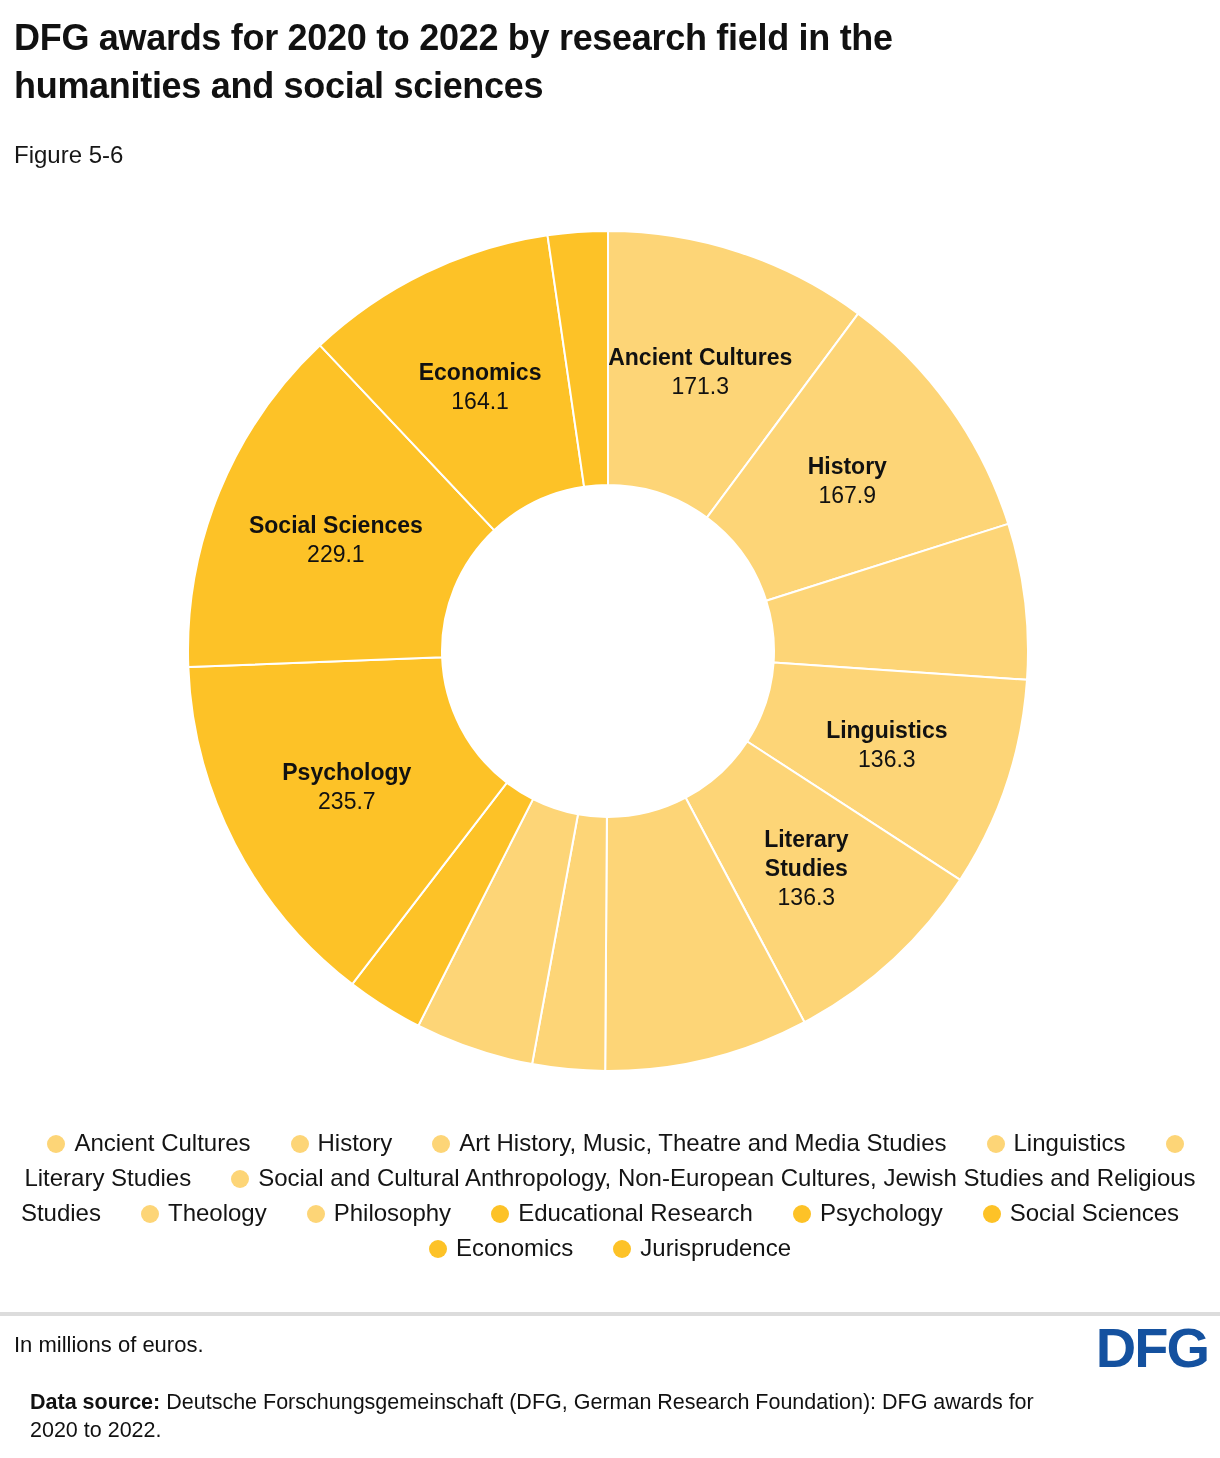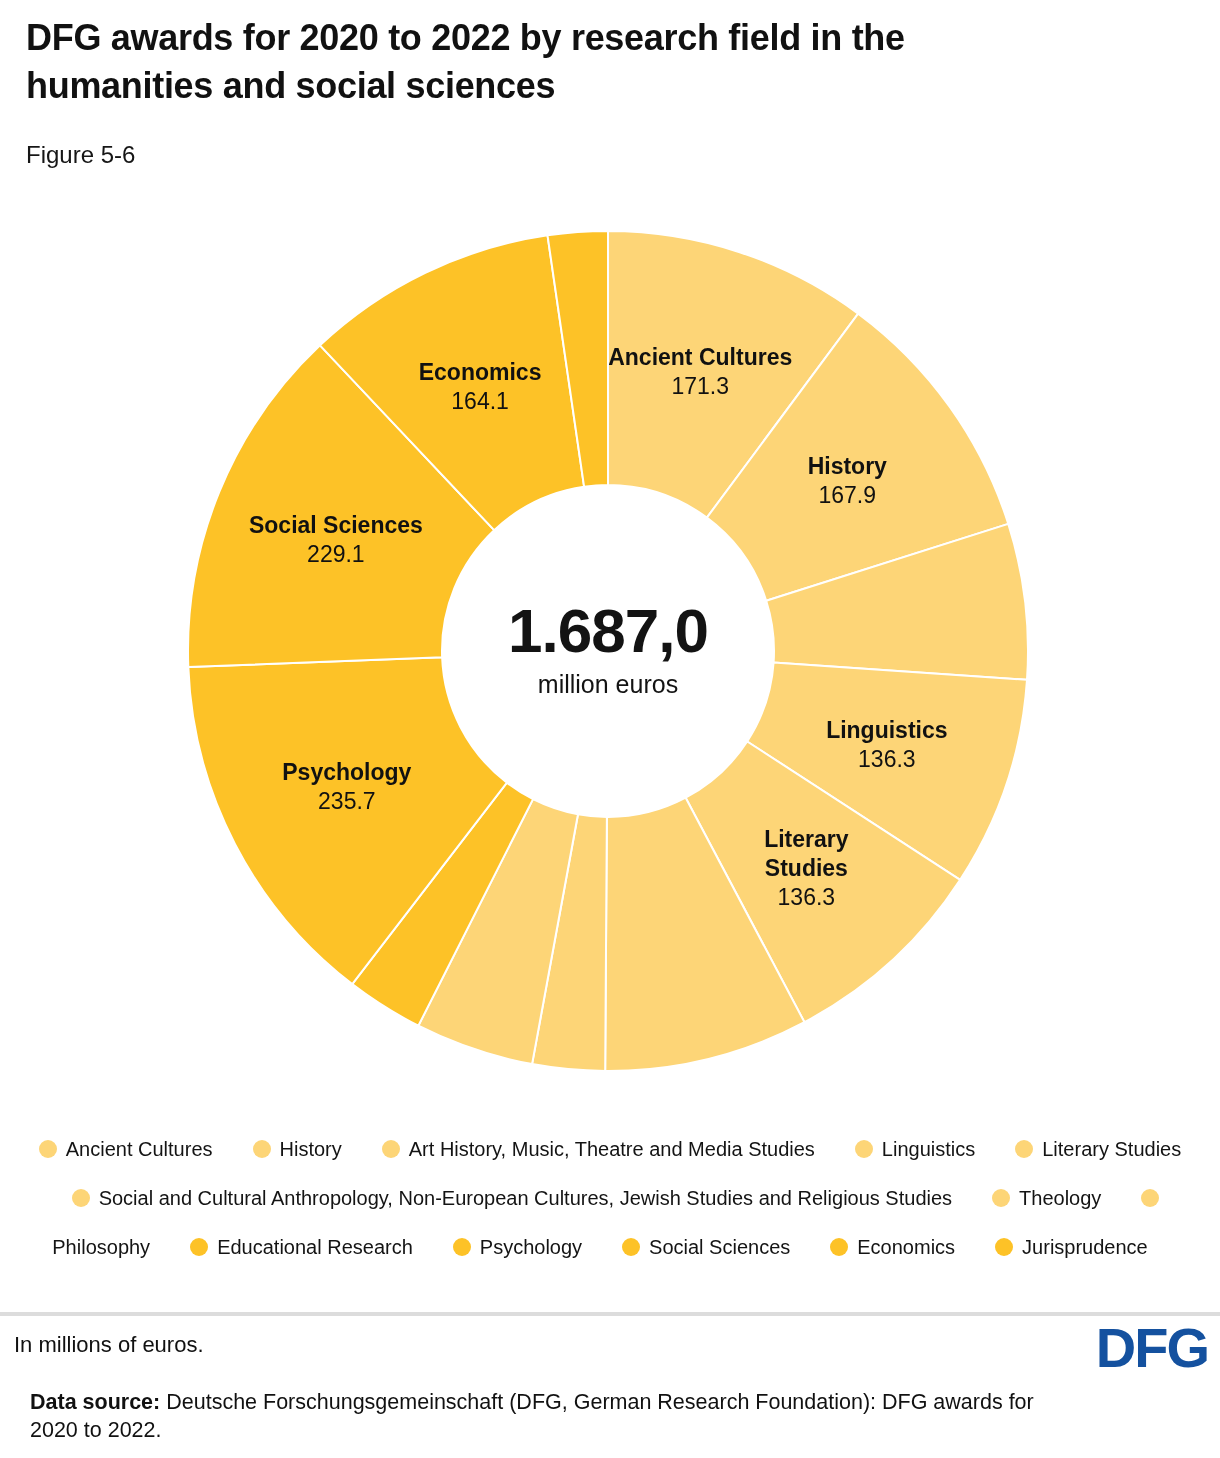--- a/index.html
+++ b/index.html
@@ -1,39 +1,39 @@
 <!DOCTYPE html>
 <html><head>
 <meta charset="utf-8">
 <style>
   html,body{margin:0;padding:0;background:#fff;}
   body{
     width:1220px;height:1458px;position:relative;overflow:hidden;
     font-family:"Liberation Sans","DejaVu Sans",sans-serif;color:#111;
     -webkit-font-smoothing:antialiased;
   }
-  .header{position:absolute;top:0;left:12px;width:1089px;}
+  .header{position:absolute;top:0;left:0;width:1089px;}
   h1{
     margin:14px 0 0 14px;font-size:36px;line-height:1.32;font-weight:700;
     max-width:1120px;letter-spacing:-0.3px;color:#111;
   }
   .figure-label{position:absolute;top:141px;left:14px;font-size:24px;font-weight:400;color:#161616;}
 
   .chart-wrap{position:absolute;top:0;left:0;width:1024px;height:1100px;}
   .chart-wrap svg{position:absolute;top:0;left:0;font-family:inherit;}
   .center-overlay{
     position:absolute;left:608px;top:651px;transform:translate(-50%,-52%);
     text-align:center;pointer-events:none;
   }
   .center-total{font-size:62px;font-weight:700;letter-spacing:-1px;line-height:1;color:#131313;}
   .center-unit{font-size:25px;font-weight:400;margin-top:8px;color:#131313;}
 
   .legend{
     position:absolute;top:1125px;left:0;width:1220px;
-    text-align:center;font-size:20px;line-height:49px;color:#141414;
+    text-align:center;font-size:24px;line-height:35px;color:#141414;
     padding:0 4px;box-sizing:border-box;
   }
   .legend-item{display:inline;margin:0 20px;white-space:normal;}
   .dot{
     display:inline-block;width:18px;height:18px;border-radius:50%;
     margin-right:9px;vertical-align:-2px;
   }
 
   .footer{
     position:absolute;top:1312px;left:0;width:1220px;height:146px;
@@ -68,24 +68,20 @@
       <path d="M 532.0828082653644 1064.081807877237 A 420 420 0 0 1 418.33517622292925 1025.736246741108 L 533.0372363166815 799.1100403786285 A 166 166 0 0 0 577.9946337429774 814.2656669229079 Z" fill="#FDD577" stroke="#FFFFFF" stroke-width="2" stroke-linejoin="round"></path>
       <path d="M 418.33517622292925 1025.736246741108 A 420 420 0 0 1 352.2323027368458 984.1409386981784 L 506.9108625102771 782.6699900568991 A 166 166 0 0 0 533.0372363166815 799.1100403786285 Z" fill="#FDC227" stroke="#FFFFFF" stroke-width="2" stroke-linejoin="round"></path>
       <path d="M 352.2323027368458 984.1409386981784 A 420 420 0 0 1 188.30601580089444 667.029960295676 L 442.1209491022583 657.3356509740053 A 166 166 0 0 0 506.9108625102771 782.6699900568991 Z" fill="#FDC227" stroke="#FFFFFF" stroke-width="2" stroke-linejoin="round"></path>
       <text text-anchor="middle" fill="#111111" font-size="23"><tspan x="346.83154415390453" y="779.5075467185671" font-weight="700">Psychology</tspan><tspan x="346.83154415390453" y="808.5075467185671" font-weight="400">235.7</tspan></text>
       <path d="M 188.30601580089444 667.029960295676 A 420 420 0 0 1 319.9660951457534 345.3262038472797 L 494.15802808141683 530.186071044401 A 166 166 0 0 0 442.1209491022583 657.3356509740053 Z" fill="#FDC227" stroke="#FFFFFF" stroke-width="2" stroke-linejoin="round"></path>
       <text text-anchor="middle" fill="#111111" font-size="23"><tspan x="335.90520254427304" y="533.1428215267335" font-weight="700">Social Sciences</tspan><tspan x="335.90520254427304" y="562.1428215267335" font-weight="400">229.1</tspan></text>
       <path d="M 319.9660951457534 345.3262038472797 A 420 420 0 0 1 547.5170193011197 235.37780491679842 L 584.0948219142521 486.73027527663936 A 166 166 0 0 0 494.15802808141683 530.186071044401 Z" fill="#FDC227" stroke="#FFFFFF" stroke-width="2" stroke-linejoin="round"></path>
       <text text-anchor="middle" fill="#111111" font-size="23"><tspan x="480.0929944529196" y="379.78166302279107" font-weight="700">Economics</tspan><tspan x="480.0929944529196" y="408.78166302279107" font-weight="400">164.1</tspan></text>
       <path d="M 547.5170193011197 235.37780491679842 A 420 420 0 0 1 607.9999999999999 231 L 608 485 A 166 166 0 0 0 584.0948219142521 486.73027527663936 Z" fill="#FDC227" stroke="#FFFFFF" stroke-width="2" stroke-linejoin="round"></path>
     </svg>
-  <div class="center-overlay">
-    <div class="center-total">1.687,0</div>
-    <div class="center-unit">million euros</div>
-  </div>
 </div>
 
 <div class="header">
   <h1>DFG awards for 2020 to 2022 by research field in the humanities and social sciences</h1>
   <div class="figure-label">Figure 5-6</div>
 </div>
 
 <div class="legend"><span class="legend-item"><span class="dot" style="background: rgb(253, 213, 119);"></span><span>Ancient Cultures</span></span><span class="legend-item"><span class="dot" style="background: rgb(253, 213, 119);"></span><span>History</span></span><span class="legend-item"><span class="dot" style="background: rgb(253, 213, 119);"></span><span>Art History, Music, Theatre and Media Studies</span></span><span class="legend-item"><span class="dot" style="background: rgb(253, 213, 119);"></span><span>Linguistics</span></span><span class="legend-item"><span class="dot" style="background: rgb(253, 213, 119);"></span><span>Literary Studies</span></span><span class="legend-item"><span class="dot" style="background: rgb(253, 213, 119);"></span><span>Social and Cultural Anthropology, Non-European Cultures, Jewish Studies and Religious Studies</span></span><span class="legend-item"><span class="dot" style="background: rgb(253, 213, 119);"></span><span>Theology</span></span><span class="legend-item"><span class="dot" style="background: rgb(253, 213, 119);"></span><span>Philosophy</span></span><span class="legend-item"><span class="dot" style="background: rgb(253, 194, 39);"></span><span>Educational Research</span></span><span class="legend-item"><span class="dot" style="background: rgb(253, 194, 39);"></span><span>Psychology</span></span><span class="legend-item"><span class="dot" style="background: rgb(253, 194, 39);"></span><span>Social Sciences</span></span><span class="legend-item"><span class="dot" style="background: rgb(253, 194, 39);"></span><span>Economics</span></span><span class="legend-item"><span class="dot" style="background: rgb(253, 194, 39);"></span><span>Jurisprudence</span></span></div>
 
 <div class="footer" style="border-top-color: rgb(220, 220, 220);">

